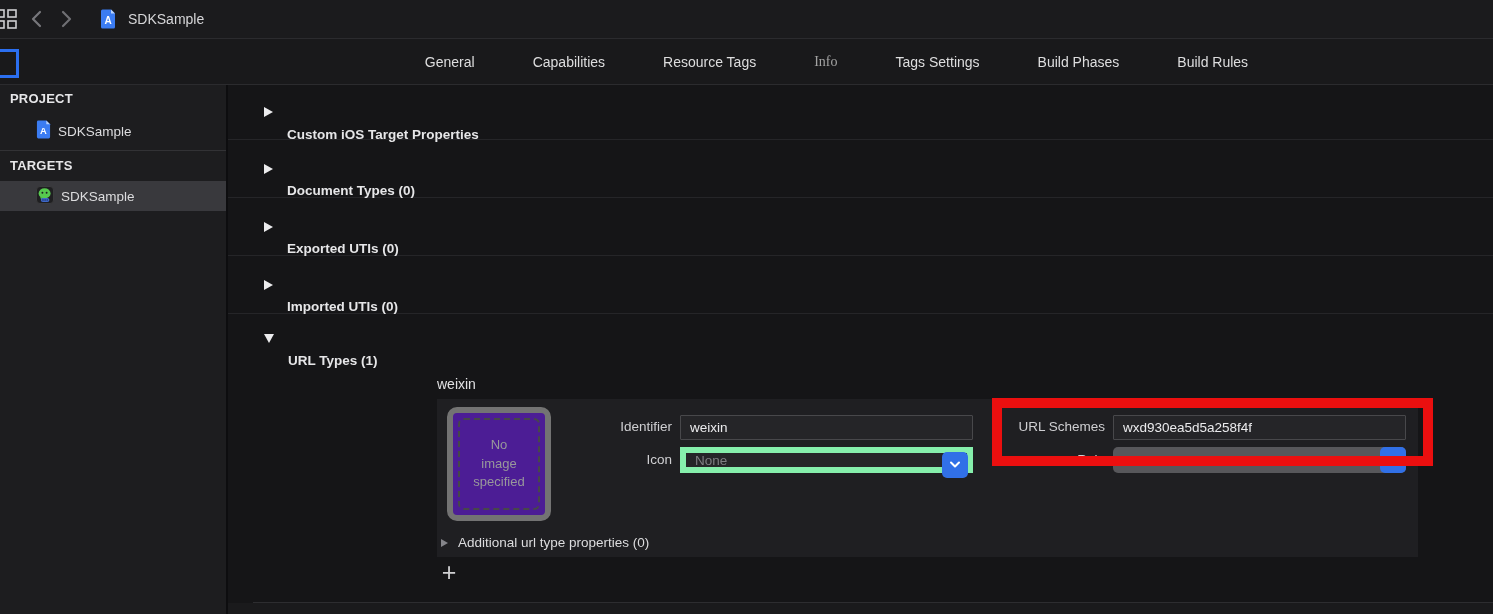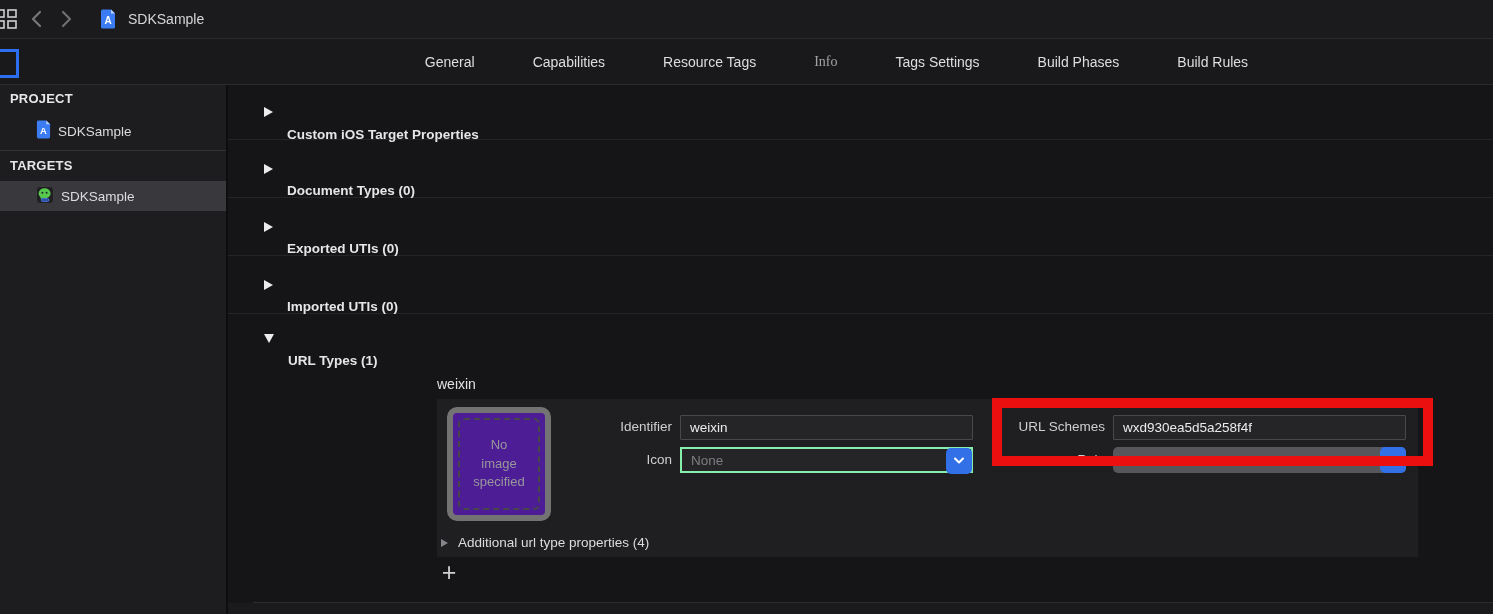--- a/index.html
+++ b/index.html
@@ -91,21 +91,21 @@
   .text-field{
     position:absolute;width:293px;height:25px;box-sizing:border-box;
     background:#252528;border:1px solid #48484b;border-radius:1px;
     color:#ebebed;font-size:13.5px;padding:0 9px;outline:none;
     font-family:"Liberation Sans","DejaVu Sans",sans-serif;
   }
   .fld-identifier{left:243px;top:16px;}
   .fld-schemes{left:676px;top:16px;}
   .combo{
     position:absolute;left:243px;top:48px;width:293px;height:26px;box-sizing:border-box;
-    background:#252528;border:2px solid #86efac;
+    background:#252528;border:6px solid #86efac;
     display:flex;align-items:center;padding:0 9px;cursor:default;
   }
   .combo-value{color:#7e7e82;font-size:13.5px;}
   .popup{
     position:absolute;left:676px;top:48px;width:293px;height:26px;box-sizing:border-box;
     background:#57575b;border-radius:5px;
     display:flex;align-items:center;padding:0 12px;cursor:default;
   }
   .popup-value{color:#d4d4d6;font-size:13.5px;}
   .blue-btn{
@@ -266,21 +266,21 @@
         <span class="popup-value">Editor</span>
         <span class="blue-btn">
           <svg width="12" height="8" viewBox="0 0 12 8">
               <polyline points="2,1.5 6,5.5 10,1.5" fill="none" stroke="#ffffff" stroke-width="2" stroke-linecap="round" stroke-linejoin="round"></polyline>
             </svg>
         </span>
       </div>
 
       <div class="additional-row">
         <span class="tri-right dim"></span>
-        <span>Additional url type properties (4)</span>
+        <span>Additional url type properties (0)</span>
       </div>
     </div>
 
     <div class="add-btn">+</div>
     <div class="footer-strip"></div>
     <div class="bottom-divider"></div>
   </div>
 
   <div class="highlight-box"></div>
 

